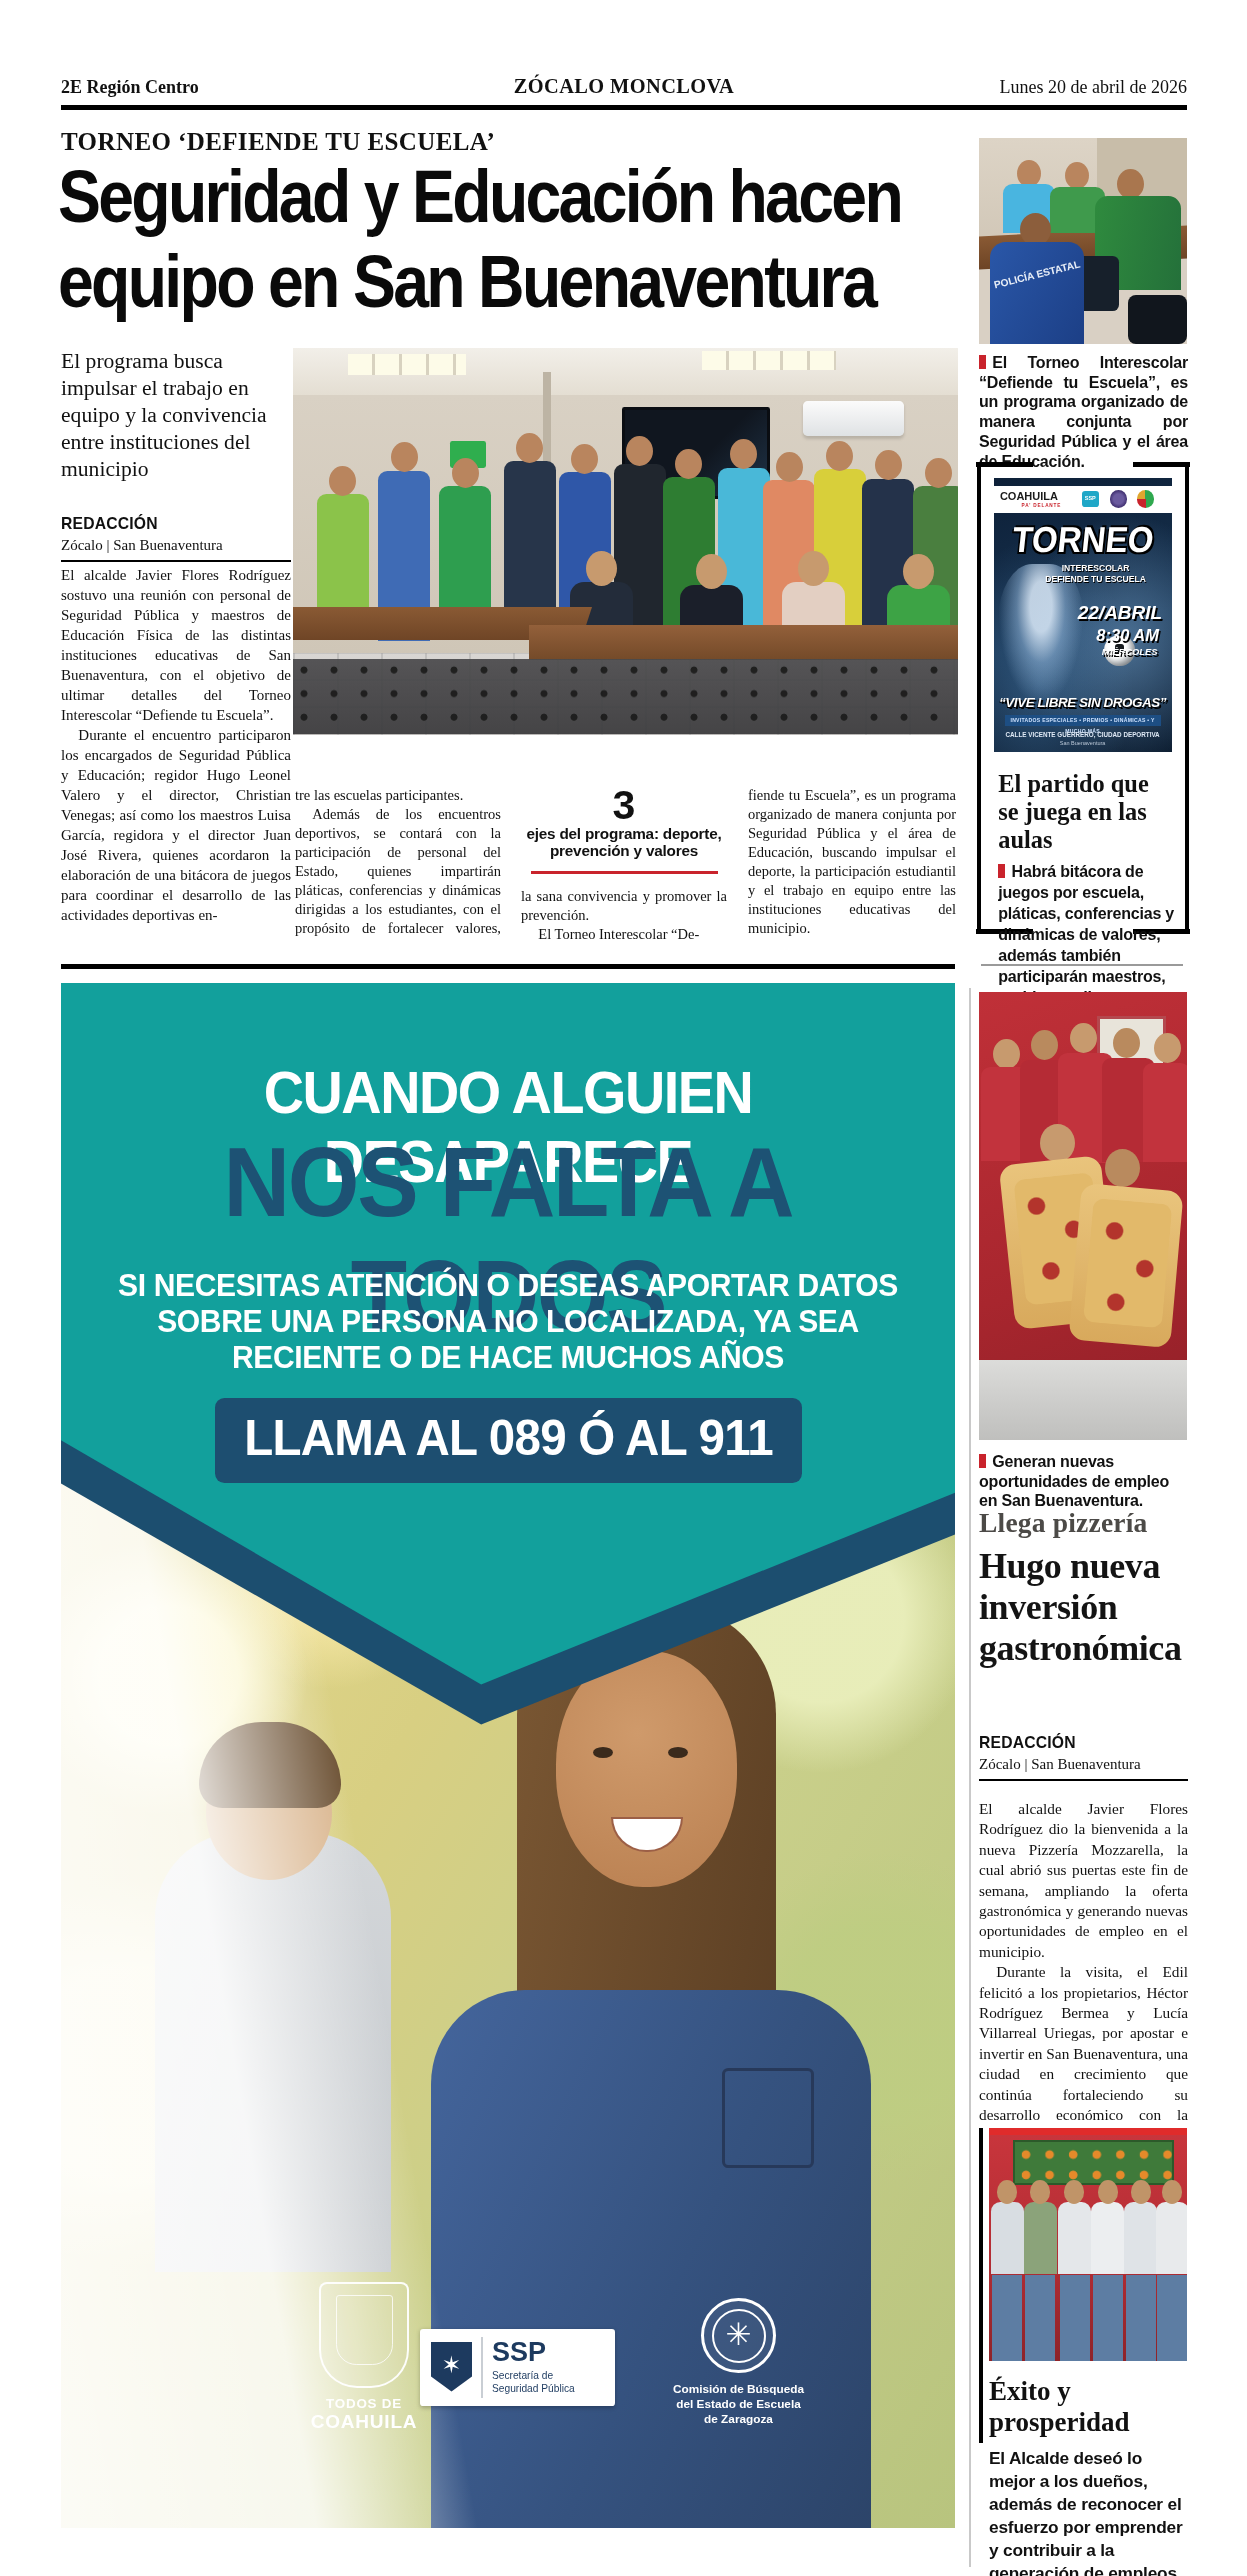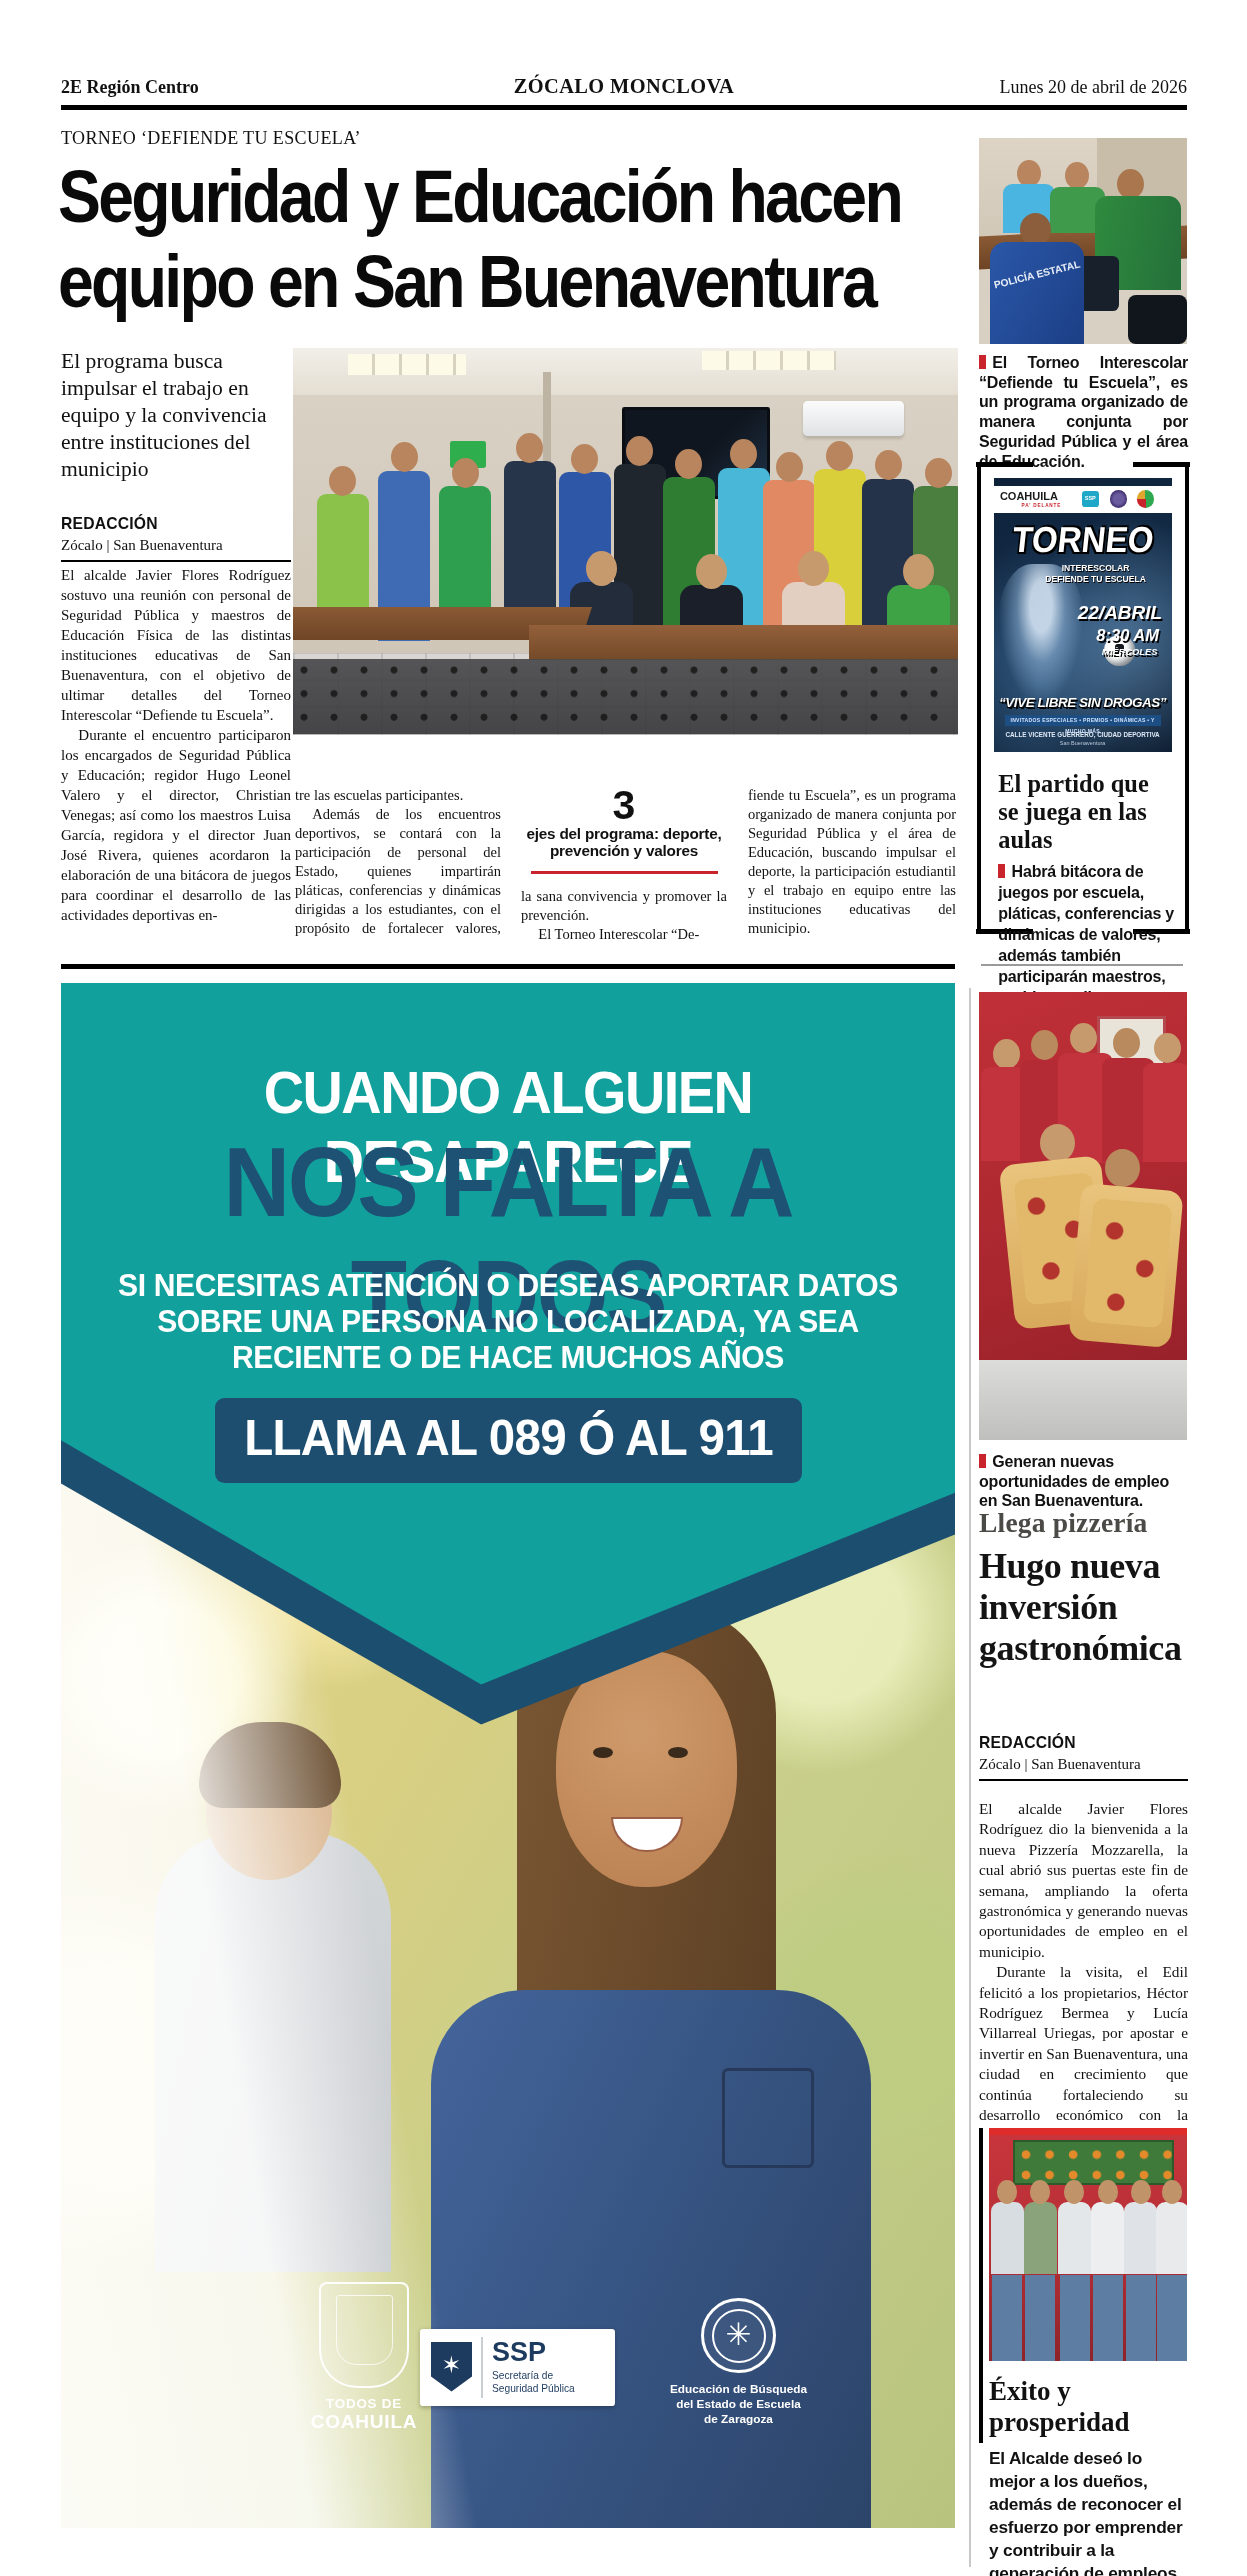--- a/index.html
+++ b/index.html
@@ -10,21 +10,21 @@
   .serif{font-family:"Liberation Serif",serif;}
   .just{text-align:justify;}
 
   
   .hdr-left{left:61px;top:77px;font-size:18px;font-weight:700;}
   .hdr-center{left:0;top:75px;width:1248px;text-align:center;font-size:20.4px;font-weight:700;letter-spacing:0.4px;}
   .hdr-right{right:61px;top:77px;font-size:18px;}
   .hdr-rule{left:61px;top:105px;width:1126px;height:4.7px;background:#000;}
 
   
-  .kicker{left:61px;top:128px;font-size:18px;font-weight:400;letter-spacing:0.4px;font-family:"Liberation Serif",serif;}
+  .kicker{left:61px;top:128px;font-size:25px;font-weight:700;letter-spacing:0.4px;font-family:"Liberation Serif",serif;}
   .hl-wrap{left:58px;top:154px;width:900px;}
   .hl{font-family:"Liberation Sans",sans-serif;font-weight:900;font-size:74px;line-height:85px;
       letter-spacing:-3.1px;transform:scaleX(.87);transform-origin:0 50%;white-space:nowrap;color:#0a0a0a;}
   .standfirst{left:61px;top:348px;width:230px;font-size:21.6px;line-height:27px;}
   .byline{font-family:"Liberation Sans",sans-serif;font-weight:700;font-size:15.7px;letter-spacing:0.2px;}
   .dateline{font-size:15px;}
   .bl-rule{height:1.6px;background:#000;}
   .lede{left:61px;top:565px;width:230px;font-size:15px;line-height:20px;}
   .lede p,.colx p{margin:0;}
   .lede p+p,.colx p+p,.body2 p+p{text-indent:17.3px;}
@@ -324,21 +324,21 @@
         <span>Secretaría de</span><br>
         <span>Seguridad Pública</span>
       </div>
     </div>
     <div class="abs" style="left:583px;top:1315px;width:189px;height:173px;">
       <div style="margin:0 auto;width:69px;height:69px;border:3.9px solid #fff;border-radius:50%;position:relative;background:rgba(255,255,255,.05);">
         <div style="position:absolute;left:50%;top:50%;width:50px;height:50px;transform:translate(-50%,-50%);border:2.4px solid #fff;border-radius:50%;"></div>
         <div style="position:absolute;left:50%;top:50%;transform:translate(-50%,-54%);color:#fff;font-size:31px;">✳</div>
       </div>
       <div class="logo-text" style="margin-top:9.4px;font-weight:700;font-size:11.8px;line-height:15px;">
-        <span>Educación de Búsqueda</span><br>
+        <span>Comisión de Búsqueda</span><br>
         <span>del Estado de Escuela</span><br>
         <span>de Zaragoza</span>
       </div>
     </div>
   </div>
 
   <div class="abs col-rule"></div>
 
   <div class="abs photo2">
     <div class="abs" style="left:0;top:0;width:208px;height:448px;background:linear-gradient(160deg,#c03038 0%,#a8262e 60%,#8e1f27 100%);"></div>

